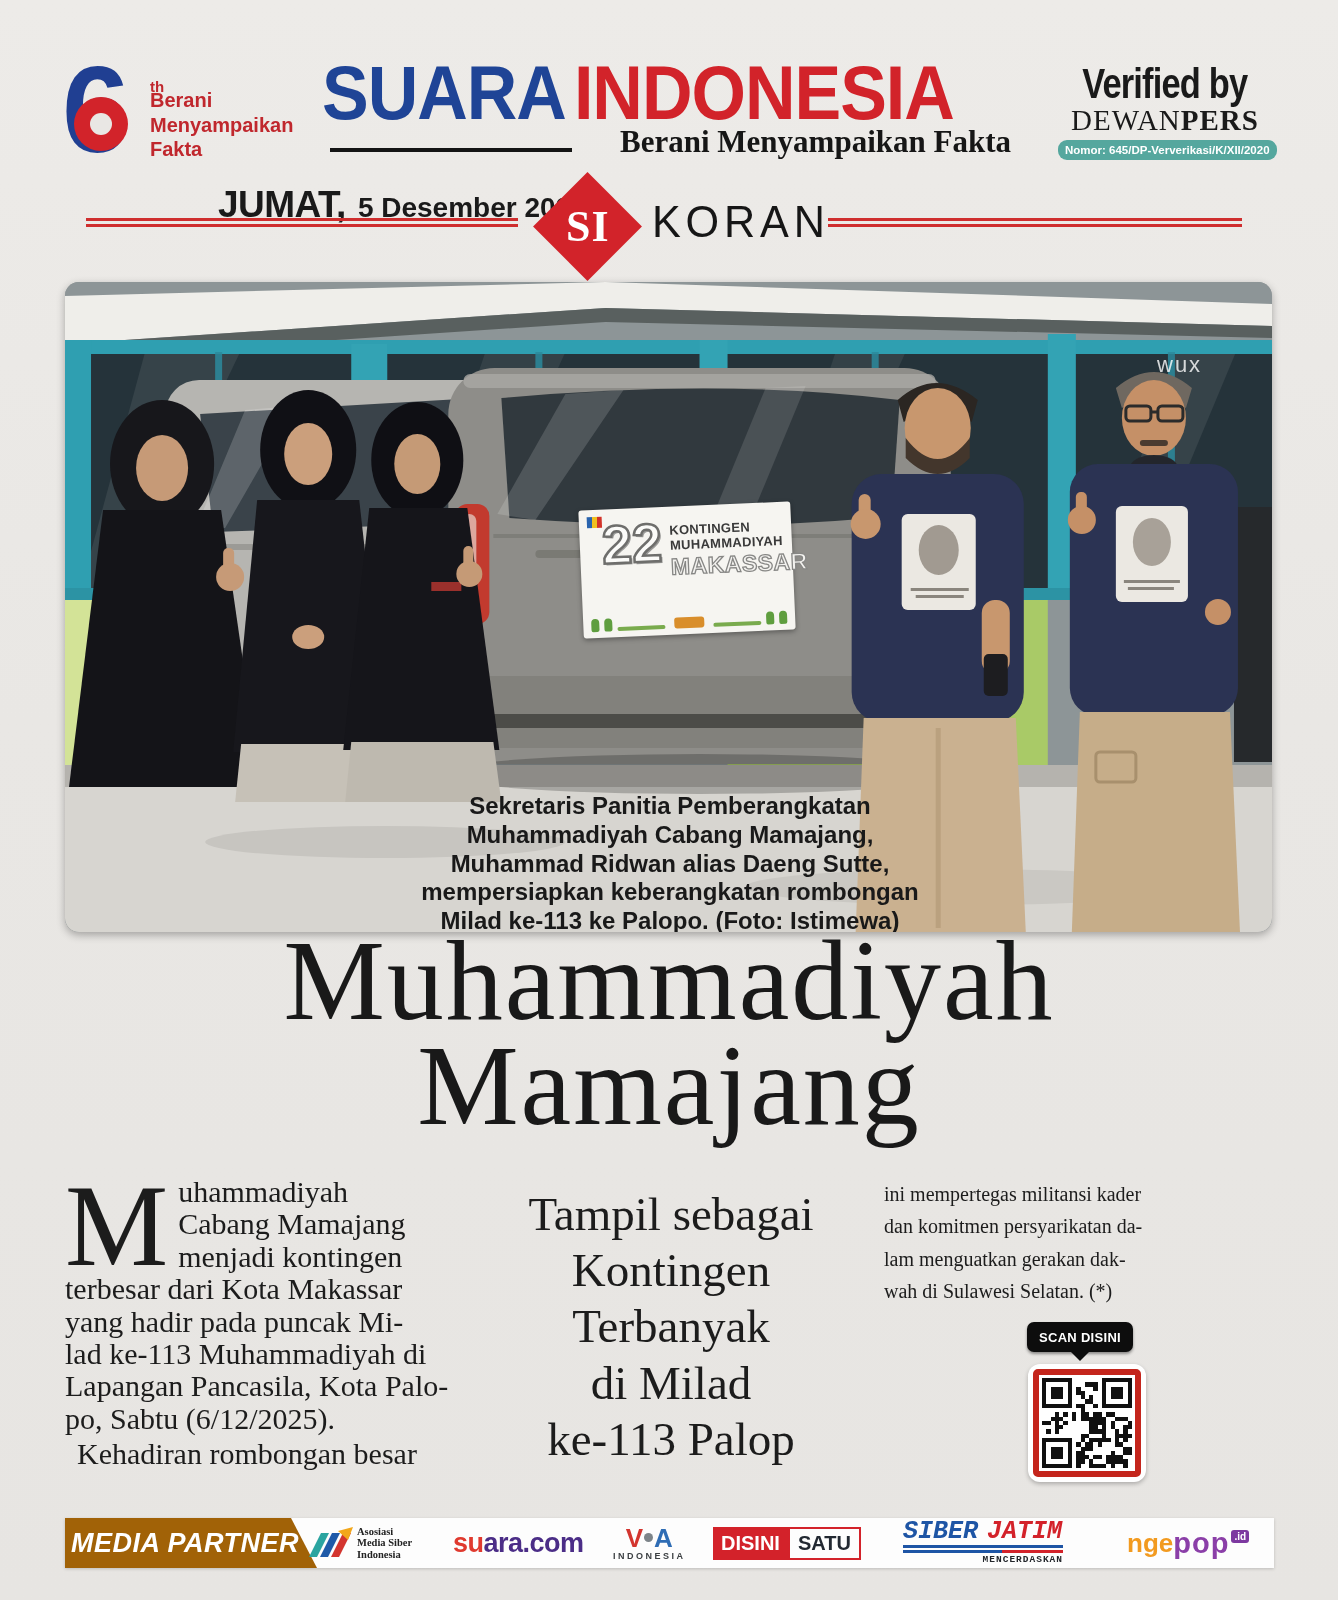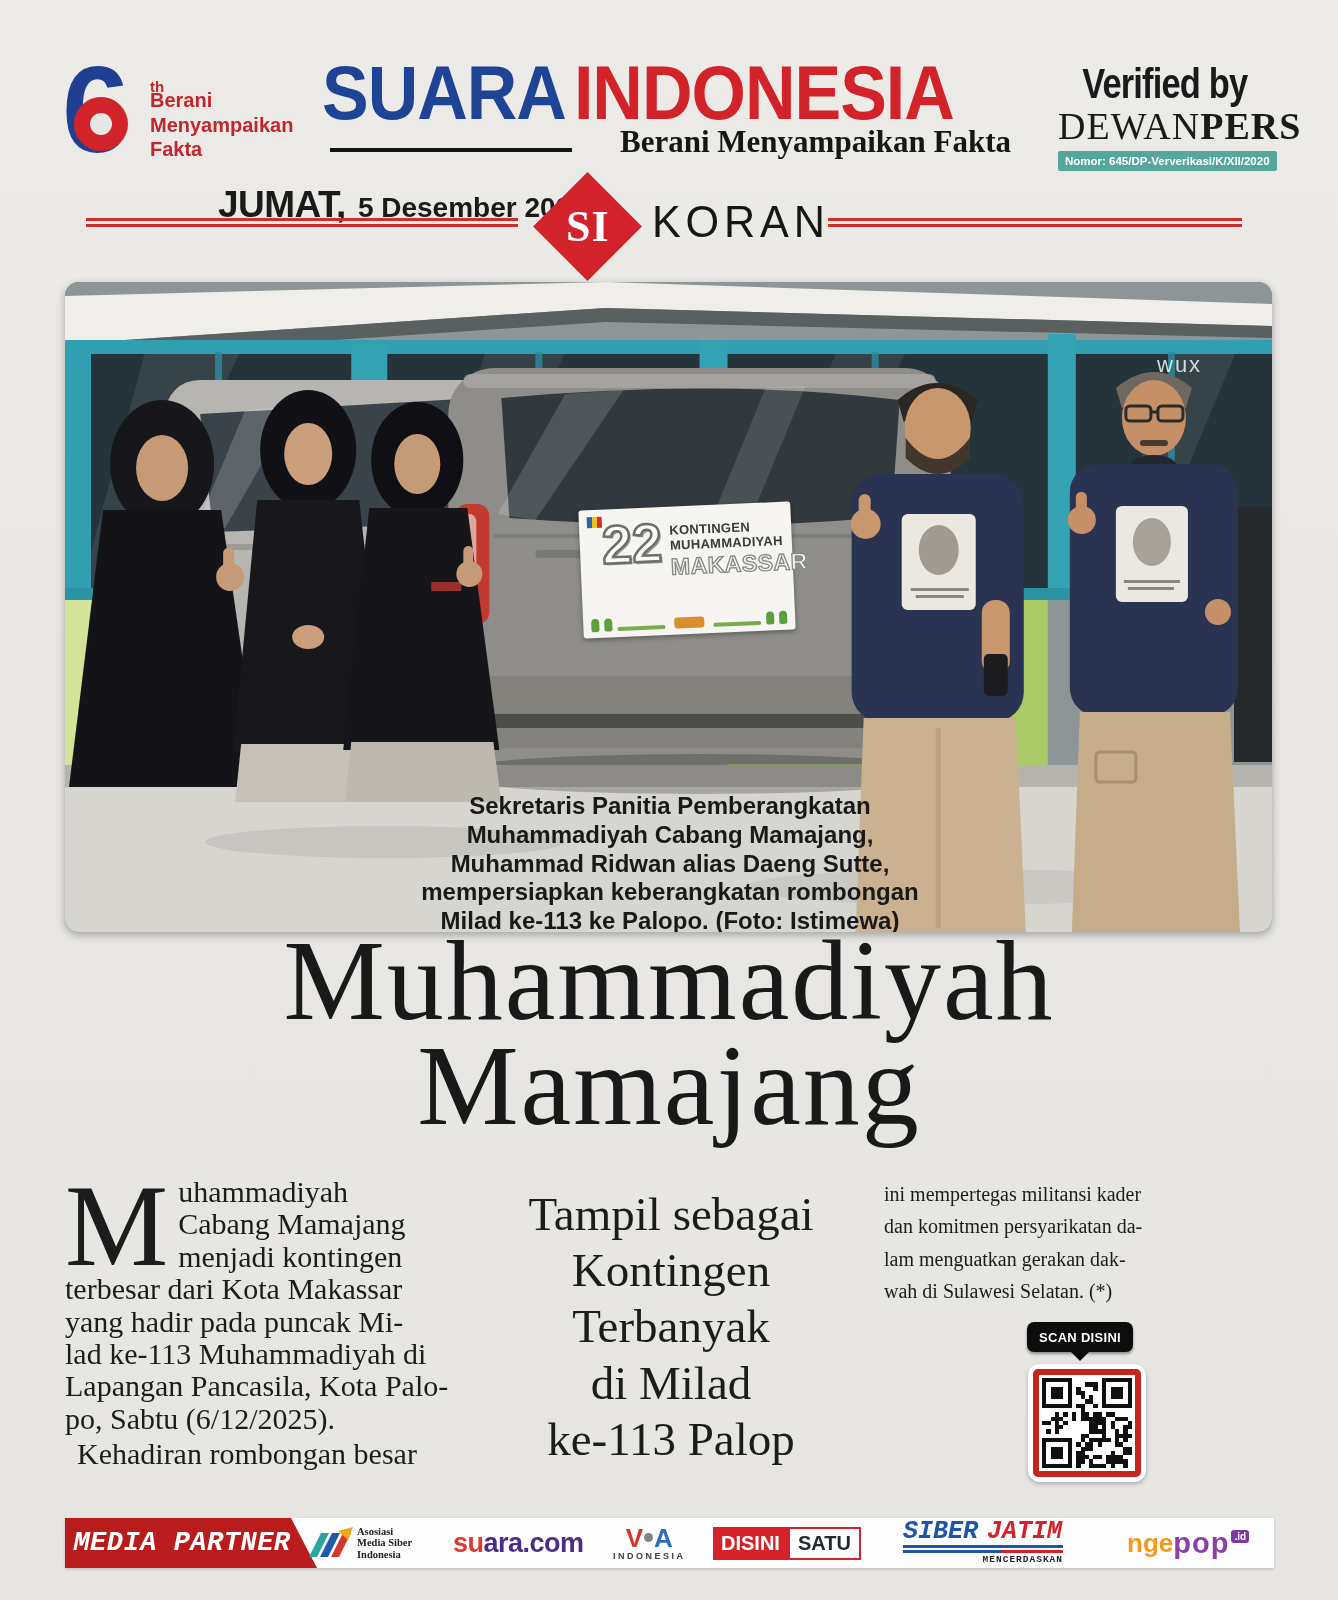--- a/index.html
+++ b/index.html
@@ -14,24 +14,24 @@
   .anniv-tagline{left:150px;top:88px;font-size:20px;line-height:24.5px;font-weight:800;color:#c0272d;}
   .masthead-title{left:322px;top:50px;width:700px;font-weight:900;font-size:70px;
                   letter-spacing:-1px;transform:scaleY(1.08);transform-origin:top left;white-space:nowrap;}
   .title-blue{color:#1f4496;} .title-red{color:#d2232a;margin-left:8px;}
   .title-rule{left:330px;top:148px;width:242px;height:4px;background:#141414;}
   .title-tagline{left:575px;top:124px;width:436px;text-align:right;font-family:"Liberation Serif",serif;
                  font-weight:700;font-size:31px;color:#161616;white-space:nowrap;}
   .verified{left:1058px;top:60px;width:214px;text-align:center;}
   .verified-line1{display:inline-block;font-size:42px;font-weight:800;letter-spacing:-1px;
                   transform:scale(0.82,1.0);transform-origin:center;white-space:nowrap;}
-  .dewanpers{font-family:"Liberation Serif",serif;font-size:38px;letter-spacing:1px;margin-top:-4px;white-space:nowrap;}
+  .dewanpers{font-family:"Liberation Serif",serif;font-size:29px;letter-spacing:1px;margin-top:-4px;white-space:nowrap;}
   .dewan{font-weight:400;} .pers{font-weight:700;}
   .verified-badge{display:inline-block;margin-top:3px;background:#55a79e;color:#fff;font-size:11.5px;
-                  font-weight:700;border-radius:2px;padding:4px 7px;white-space:nowrap;}
+                  font-weight:700;border-radius:9px;padding:4px 7px;white-space:nowrap;}
 
   
   .day-date{left:218px;top:184px;display:flex;align-items:baseline;white-space:nowrap;}
   .day{font-size:37px;font-weight:900;letter-spacing:-0.5px;}
   .date{font-size:28px;font-weight:700;margin-left:12px;}
   .redrule{height:3px;border-top:3px solid #cf2e2e;border-bottom:3px solid #cf2e2e;background:transparent;}
   .rule-left{left:86px;top:218px;width:432px;}
   .rule-right{left:828px;top:218px;width:414px;}
   .si-diamond{left:549px;top:188px;width:77px;height:77px;background:#d2232a;transform:rotate(45deg);
               display:flex;align-items:center;justify-content:center;}
@@ -79,23 +79,23 @@
   .scan-badge::after{content:"";position:absolute;left:50%;top:100%;margin-left:-9px;
               border:9px solid transparent;border-top-color:#0d0d0d;}
   .qr-wrap{left:1028px;top:1364px;width:118px;height:118px;background:#fff;border-radius:12px;
            box-shadow:0 2px 4px rgba(0,0,0,.25);padding:5px;box-sizing:border-box;}
   .qr-red{width:100%;height:100%;border:6px solid #c4251c;border-radius:5px;background:#fff;
           box-sizing:border-box;padding:3px;}
   .qr-red svg{display:block;width:100%;height:100%;shape-rendering:crispEdges;fill:#101010;}
 
   
   .footer{left:65px;top:1518px;width:1209px;height:50px;background:#fdfdfd;box-shadow:0 1px 3px rgba(0,0,0,.18);}
-  .mp-badge{position:absolute;left:0;top:0;width:252px;height:50px;background:#b91c1c;
+  .mp-badge{position:absolute;left:0;top:0;width:252px;height:50px;background:#a16207;
             clip-path:polygon(0 0,calc(100% - 26px) 0,100% 100%,0 100%);
-            display:flex;align-items:center;justify-content:center;font-family:Liberation Mono, monospace;}
+            display:flex;align-items:center;justify-content:flex-end;}
   .mp-badge span{color:#fff;font-size:27px;font-weight:800;font-style:italic;letter-spacing:.5px;padding-right:18px;}
   .flogo{position:absolute;top:0;height:50px;display:flex;align-items:center;}
   .amsi{left:242px;} .amsi-text{font-family:"Liberation Serif",serif;font-size:10.5px;line-height:11.5px;
         font-weight:700;color:#222;margin-left:4px;}
   .suara{left:388px;font-size:27px;font-weight:800;letter-spacing:-0.5px;}
   .suara-su{color:#e03a2f;} .suara-rest{color:#4b2d87;}
   .voa{left:548px;flex-direction:column;justify-content:center;}
   .voa-row{display:flex;align-items:center;font-size:26px;font-weight:900;line-height:24px;}
   .voa-v{color:#d3352f;} .voa-dot{width:9px;height:9px;border-radius:50%;background:#7d8489;margin:0 1px;}
   .voa-a{color:#2f6db5;} .voa-sub{font-size:9px;letter-spacing:2.5px;color:#3c4043;font-weight:700;margin-top:1px;}

